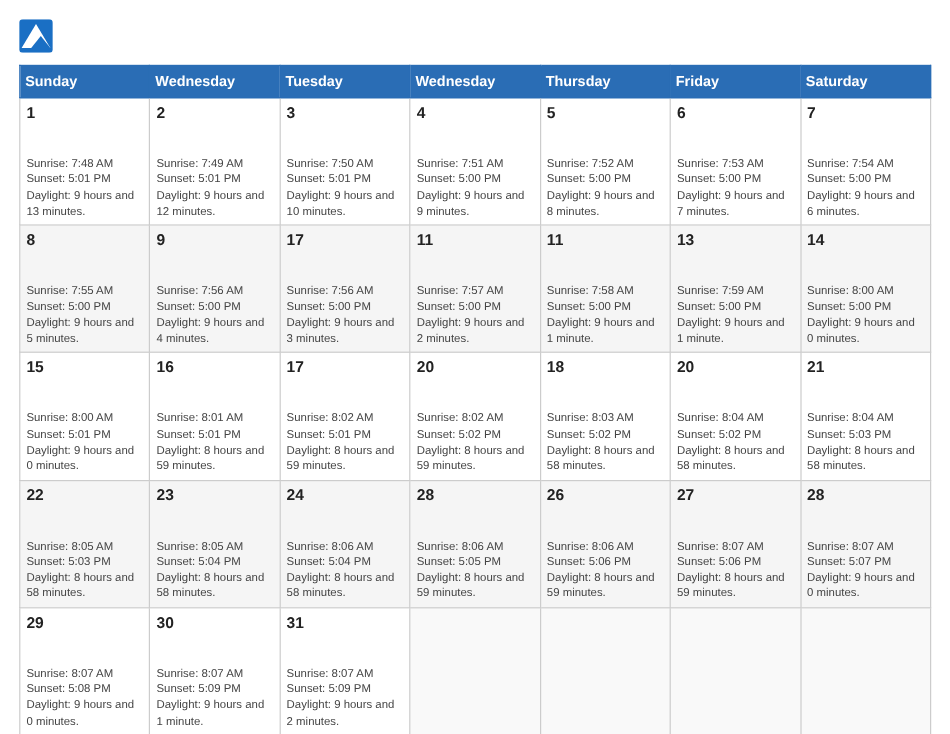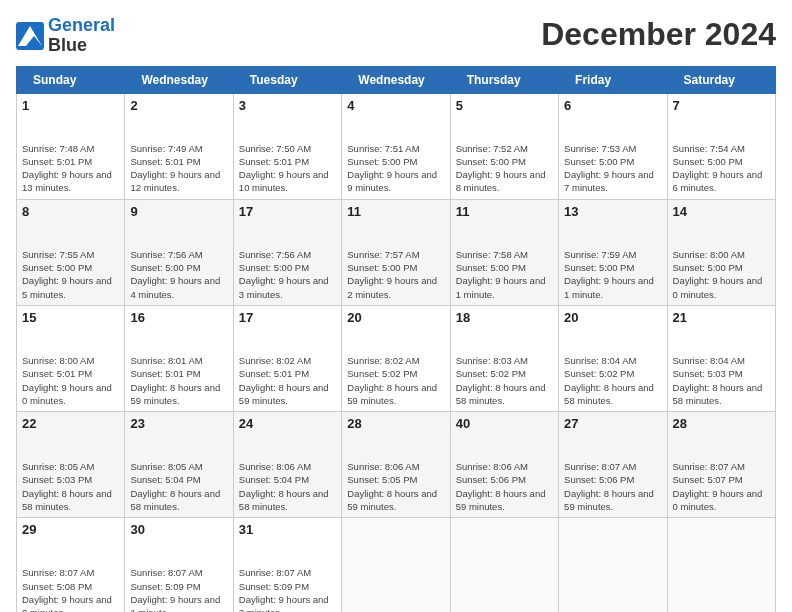--- a/index.html
+++ b/index.html
@@ -49,21 +49,21 @@
     table {
       width: 100%;
       border-collapse: collapse;
       table-layout: fixed;
     }
     thead th {
       background-color: #2a6db5;
       color: #fff;
       font-size: 12px;
       font-weight: bold;
-      padding: 6px 16px;
+      padding: 6px 4px;
       text-align: left;
       border: 1px solid #2a6db5;
     }
     tbody td {
       border: 1px solid #ccc;
       vertical-align: top;
       padding: 4px 5px;
       font-size: 10px;
       color: #333;
       height: 90px;
@@ -92,27 +92,22 @@
 </head>
 <body>
 
 <div class="header">
   <div class="logo">
     <svg class="logo-icon" viewBox="0 0 28 28">
       <rect width="28" height="28" fill="#1a6fc4" rx="3"></rect>
       <polygon points="14,4 26,24 2,24" fill="white"></polygon>
       <polygon points="18,14 26,24 10,24" fill="#1a6fc4"></polygon>
     </svg>
-    <div class="logo-text">
-      <span>General</span><br>
-      <span style="color:#333;">Blue</span>
-    </div>
   </div>
   <div class="title-block">
-    <div class="month-title">December 2024</div>
   </div>
 </div>
 
 <table>
   <thead>
     <tr>
       <th>Sunday</th>
       <th>Wednesday</th>
       <th>Tuesday</th>
       <th>Wednesday</th>
@@ -323,21 +318,21 @@
       </td>
         <td>
         <span class="day-num">28</span>
         <div class="day-info">
           Sunrise: 8:06 AM<br>
           Sunset: 5:05 PM<br>
           Daylight: 8 hours and 59 minutes.
         </div>
       </td>
         <td>
-        <span class="day-num">40</span>
+        <span class="day-num">26</span>
         <div class="day-info">
           Sunrise: 8:06 AM<br>
           Sunset: 5:06 PM<br>
           Daylight: 8 hours and 59 minutes.
         </div>
       </td>
         <td>
         <span class="day-num">27</span>
         <div class="day-info">
           Sunrise: 8:07 AM<br>

